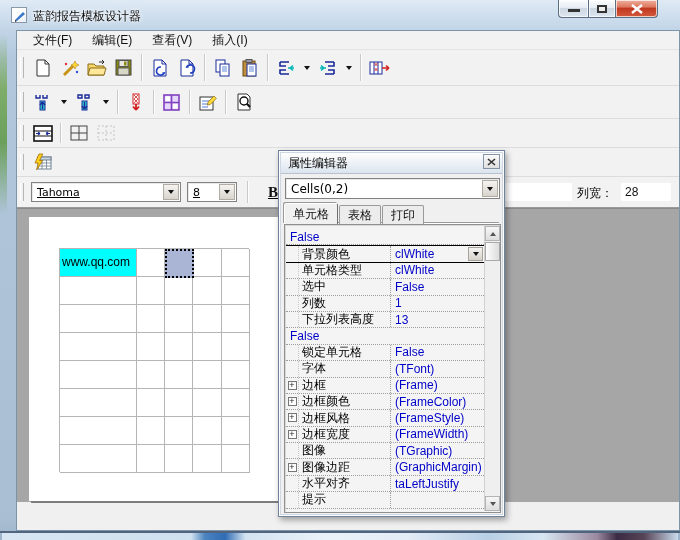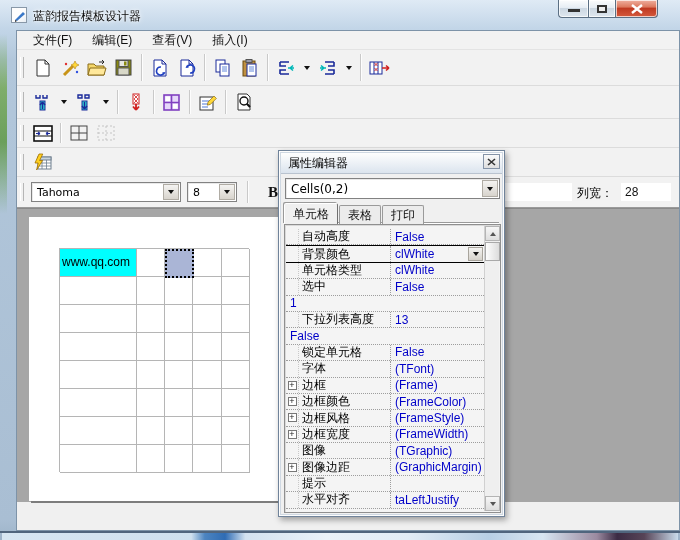--- a/index.html
+++ b/index.html
@@ -49,21 +49,21 @@
   .tbar.r1 { height:36px; } .tbar.r2 { height:33px; } .tbar.r3 { height:29px; }
   .tbar.r4 { height:29px; }
   .grip { width:4px; height:60%; margin:0 5px 0 3px; border-left:1px solid #ffffff; border-right:1px solid #b6b6b6; }
   .tbtn { width:27px; height:26px; display:flex; align-items:center; justify-content:center; }
   .tbtn.narrow { width:15px; }
   .tsep { width:1px; align-self:stretch; margin:4px 4px; background:#c9c9c9; box-shadow:1px 0 0 #fdfdfd; }
   .caret { width:0; height:0; border-left:3.5px solid transparent; border-right:3.5px solid transparent; border-top:4px solid #111; }
 
   
   .fontbar { position:relative; height:31px; display:flex; align-items:center;
-    background:#f2f2f2; border-bottom:1px solid #9a9a9a; }
+    background:#f2f2f2; border-bottom:1px solid #9a9a9a;text-decoration:underline; }
   .combo { height:20px; background:#fff; border:1px solid #828282;
     box-shadow:inset 1px 1px 0 #5a5a5a22; display:flex; align-items:center; position:relative; }
   .combo .cval { padding-left:5px; font-family:"DejaVu Sans", sans-serif; font-size:11px; }
   .combo .cbtn { position:absolute; right:1px; top:1px; bottom:1px; width:16px;
     background:linear-gradient(180deg,#f4f3f1,#d8d4cd); border:1px solid #b0aca4;
     display:flex; align-items:center; justify-content:center; }
   .font-combo { width:150px; margin-left:2px; }
   .size-combo { width:50px; margin-left:6px; }
   .fmt-btn { width:22px; height:22px; display:flex; align-items:center; justify-content:center;
     font-family:"Liberation Serif", serif; font-size:15px; color:#111; }
@@ -451,24 +451,20 @@
     </div>
     <div class="tabline"></div>
     <div class="tabs">
       <div class="tab active">单元格</div>
       <div class="tab">表格</div>
       <div class="tab">打印</div>
     </div>
     <div class="pgrid">
       <div id="pg-rows">
           <div class="pg-row">
-            <div class="pg-name">
-              <div class="pg-gutter"></div>
-              <span class="pg-label">自动高度</span>
-            </div>
             <div class="pg-value" style="color: rgb(0, 0, 200);">
               <span>False</span>
             </div>
           </div>
           <div class="pg-row selected">
             <div class="pg-name">
               <div class="pg-gutter"></div>
               <span class="pg-label">背景颜色</span>
             </div>
             <div class="pg-value" style="color: rgb(0, 0, 200);">
@@ -490,20 +486,24 @@
           <div class="pg-row">
             <div class="pg-name">
               <div class="pg-gutter"></div>
               <span class="pg-label">选中</span>
             </div>
             <div class="pg-value" style="color: rgb(0, 0, 200);">
               <span>False</span>
             </div>
           </div>
           <div class="pg-row">
+            <div class="pg-name">
+              <div class="pg-gutter"></div>
+              <span class="pg-label">列数</span>
+            </div>
             <div class="pg-value" style="color: rgb(0, 0, 200);">
               <span>1</span>
             </div>
           </div>
           <div class="pg-row">
             <div class="pg-name">
               <div class="pg-gutter"></div>
               <span class="pg-label">下拉列表高度</span>
             </div>
             <div class="pg-value" style="color: rgb(0, 0, 200);">
@@ -593,33 +593,33 @@
               </div>
               <span class="pg-label">图像边距</span>
             </div>
             <div class="pg-value" style="color: rgb(0, 0, 200);">
               <span>(GraphicMargin)</span>
             </div>
           </div>
           <div class="pg-row">
             <div class="pg-name">
               <div class="pg-gutter"></div>
+              <span class="pg-label">水平对齐</span>
+            </div>
+            <div class="pg-value" style="color: rgb(0, 0, 200);">
+              <span>taLeftJustify</span>
+            </div>
+          </div>
+          <div class="pg-row">
+            <div class="pg-name">
+              <div class="pg-gutter"></div>
               <span class="pg-label">提示</span>
             </div>
             <div class="pg-value" style="color: rgb(0, 0, 200);">
               <span></span>
-            </div>
-          </div>
-          <div class="pg-row">
-            <div class="pg-name">
-              <div class="pg-gutter"></div>
-              <span class="pg-label">水平对齐</span>
-            </div>
-            <div class="pg-value" style="color: rgb(0, 0, 200);">
-              <span>taLeftJustify</span>
             </div>
           </div>
         </div>
       <div class="pg-scroll">
         <div class="sb-btn sb-up">
             <span class="tri-up"></span>
           </div>
         <div class="sb-thumb"></div>
         <div class="sb-btn sb-dn">
             <span class="tri-dn"></span>

